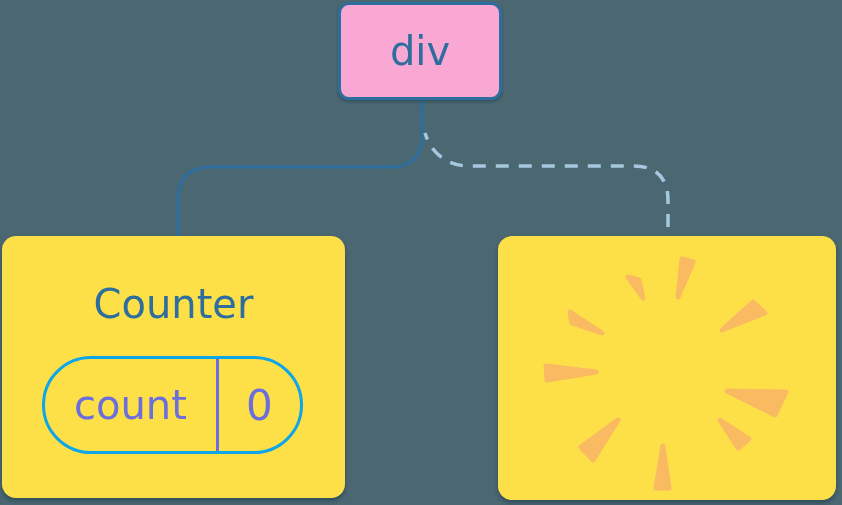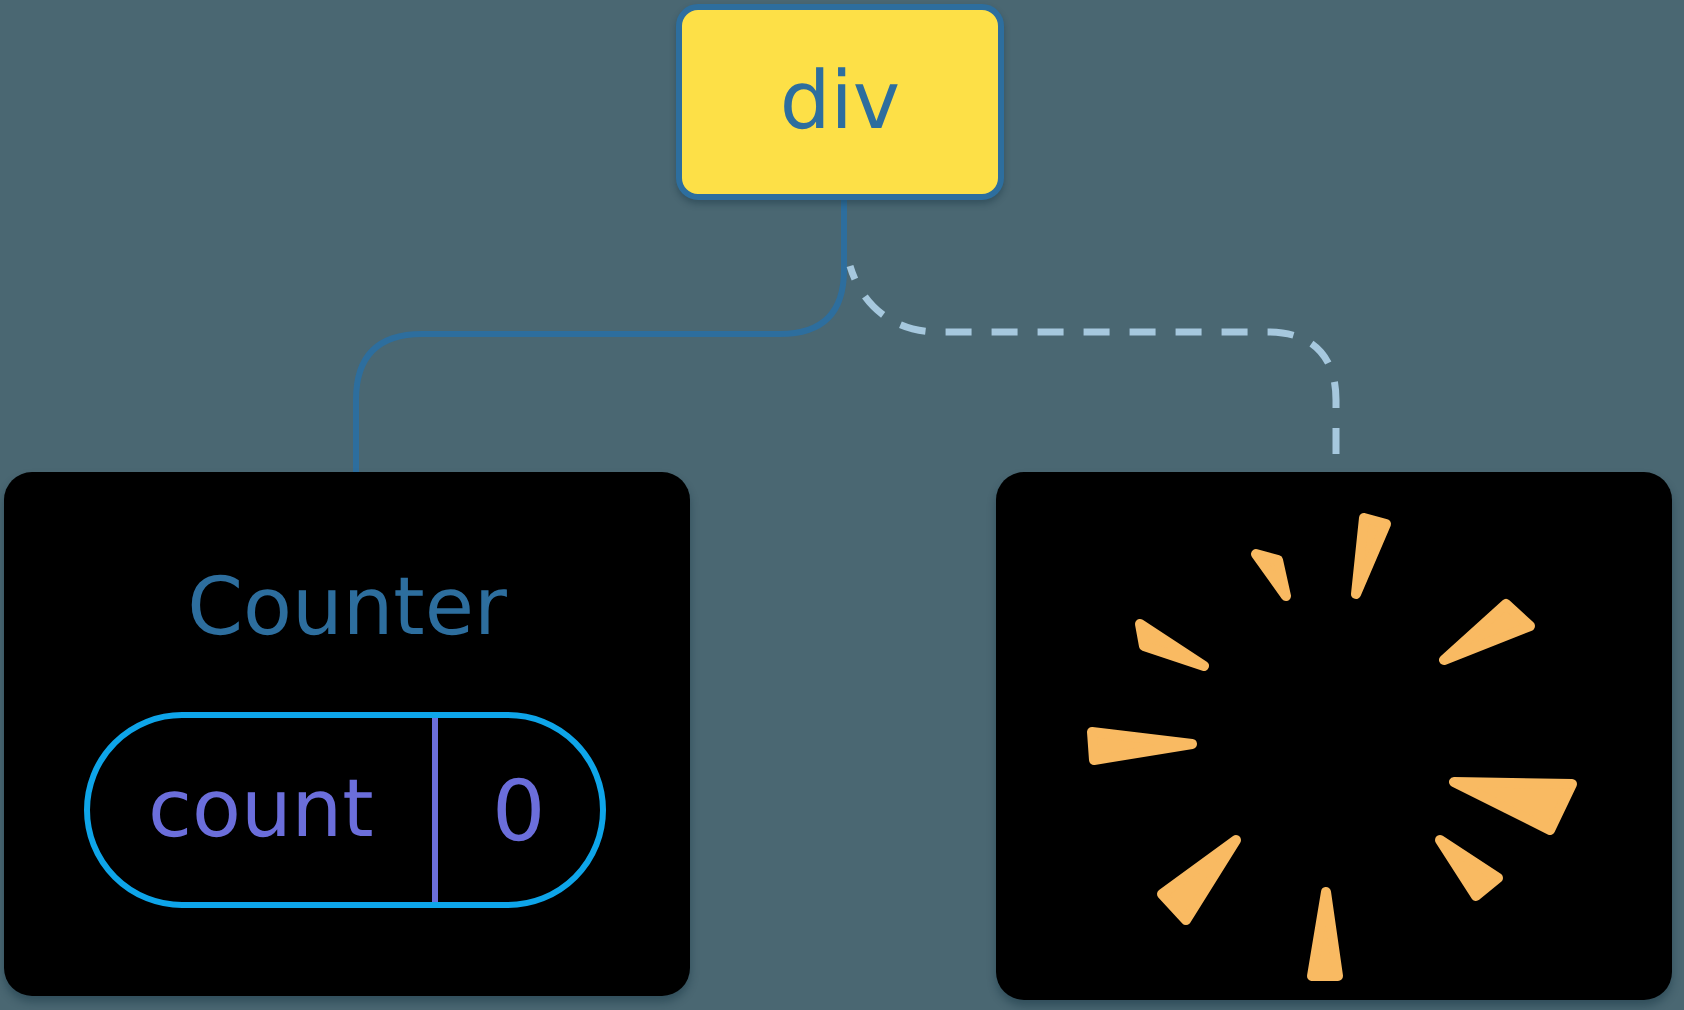--- a/index.html
+++ b/index.html
@@ -6,28 +6,28 @@
   .canvas{
     position:relative;
     width:842px;height:505px;
     background:#4A6772;
     overflow:hidden;
     font-family:"DejaVu Sans","Liberation Sans",sans-serif;
   }
   .connectors{position:absolute;left:0;top:0;width:842px;height:505px;}
   .node-div{
     position:absolute;left:338px;top:2px;width:164px;height:98px;
-    background:#fde047;border:3px solid #2D6E9E;border-radius:11px;
+    background:#f9a8d4;border:3px solid #2D6E9E;border-radius:11px;
     box-sizing:border-box;
     display:flex;align-items:center;justify-content:center;
     color:#2D6E9E;font-size:40px;
     box-shadow:0 2px 3px rgba(13,42,58,0.35);
   }
   .card{
-    position:absolute;background:#000000;border-radius:14px;
+    position:absolute;background:#fde047;border-radius:14px;
     box-shadow:0 3px 4px rgba(13,42,58,0.40);
     box-sizing:border-box;
   }
   .card-counter{left:2px;top:236px;width:343px;height:262px;}
   .card-removed{left:498px;top:236px;width:338px;height:264px;}
   .component-title{
     margin-top:46px;text-align:center;
     color:#2D6E9E;font-size:40px;line-height:1.1;
   }
   .state-pill{

